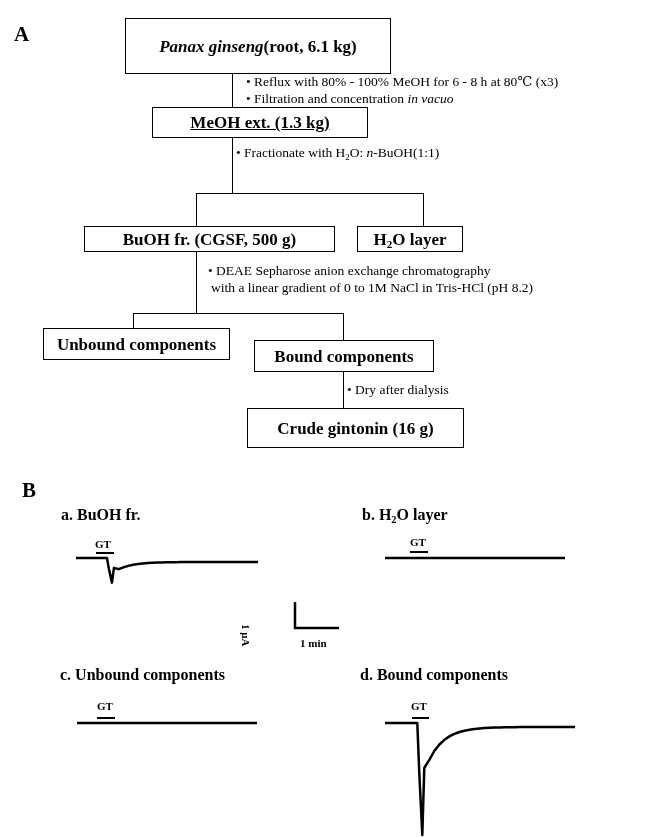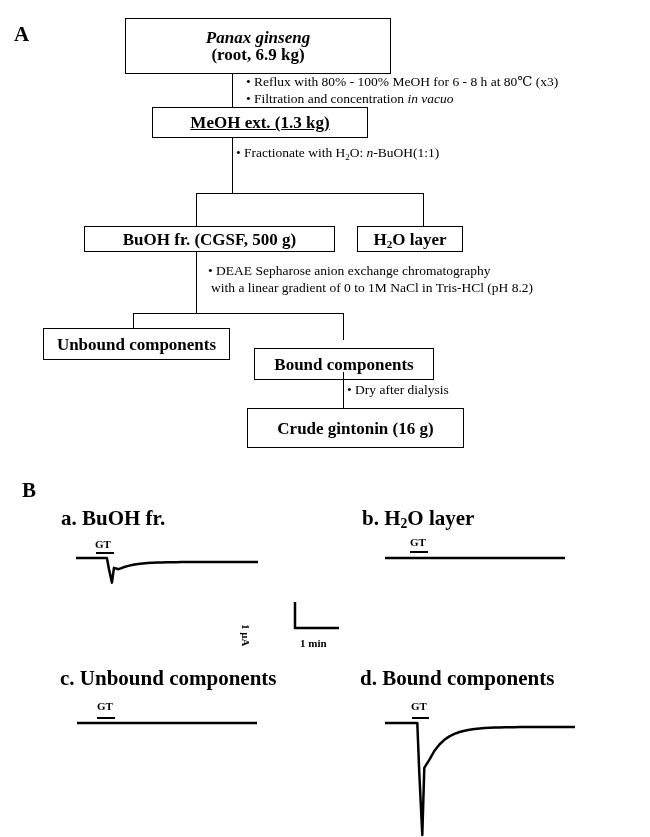--- a/index.html
+++ b/index.html
@@ -1,42 +1,42 @@
 <!DOCTYPE html>
 <html><head>
 <meta charset="utf-8">
 <style>
   html, body { margin:0; padding:0; background:#ffffff; }
   body { width:650px; height:837px; position:relative; overflow:hidden;
          font-family:"Liberation Serif", "DejaVu Serif", serif; color:#000; }
   .abs { position:absolute; }
   .panel-letter { font-weight:bold; font-size:21px; }
   .box { position:absolute; border:1.5px solid #000; box-sizing:border-box; background:#fff;
-         display:flex; flex-direction:column; align-items:center; justify-content:center;
+         display:flex; align-items:center; justify-content:center;
          font-weight:bold; font-size:17px; line-height:17px; white-space:nowrap; }
   .box .it { font-style:italic; }
   .vline { position:absolute; width:0; border-left:1.5px solid #000; }
   .hline { position:absolute; height:0; border-top:1.5px solid #000; }
   .note { position:absolute; font-size:13.5px; line-height:16px; white-space:nowrap; }
   .note i { font-style:italic; }
   .note sub, .box sub, .trace-title sub { font-size:65%; vertical-align:-3px; line-height:0; }
-  .trace-title { position:absolute; font-weight:bold; font-size:21px; white-space:nowrap; }
+  .trace-title { position:absolute; font-weight:bold; font-size:16px; white-space:nowrap; }
   .gt { position:absolute; font-weight:bold; font-size:11px; white-space:nowrap; text-align:center;font-family:Liberation Serif, serif; }
   .gt-bar { position:absolute; height:0; border-top:2.5px solid #000; }
   svg.trace { position:absolute; overflow:visible; }
   .scale-label { position:absolute; font-weight:bold; font-size:11px; white-space:nowrap; }
 </style>
 </head>
 <body>
 
 <div class="abs panel-letter" style="left:14px; top:22px;">A</div>
 
 <div class="box" style="left:125px; top:18px; width:266px; height:56px;">
   <span class="it">Panax ginseng</span>
-  <span>(root, 6.9 kg)</span>
+  <span>(root, 6.1 kg)</span>
 </div>
 <div class="vline" style="left:232px; top:74px; height:34px;"></div>
 <div class="note" style="left:246px; top:74px;">• Reflux with 80% - 100% MeOH for 6 - 8 h at 80℃ (x3)</div>
 <div class="note" style="left:246px; top:91px;">
   <span>• Filtration and concentration </span><i>in vacuo</i>
 </div>
 
 <div class="box" style="left:152px; top:107px; width:216px; height:31px;text-decoration:underline;">
   <span>MeOH ext. (1.3 kg)</span>
 </div>
@@ -57,21 +57,21 @@
 <div class="vline" style="left:196px; top:252px; height:62px;"></div>
 <div class="note" style="left:208px; top:263px;">• DEAE Sepharose anion exchange chromatography</div>
 <div class="note" style="left:211px; top:280px;">with a linear gradient of 0 to 1M NaCl in Tris-HCl (pH 8.2)</div>
 <div class="hline" style="left:133px; top:313px; width:211px;"></div>
 <div class="vline" style="left:133px; top:313px; height:27px;"></div>
 <div class="vline" style="left:343px; top:313px; height:27px;"></div>
 
 <div class="box" style="left:43px; top:328px; width:187px; height:32px;">
   <span>Unbound components</span>
 </div>
-<div class="box" style="left:254px; top:340px; width:180px; height:32px;margin-top:8px;">
+<div class="box" style="left:254px; top:340px; width:180px; height:32px;">
   <span>Bound components</span>
 </div>
 <div class="vline" style="left:343px; top:372px; height:36px;"></div>
 <div class="note" style="left:347px; top:382px;">• Dry  after dialysis</div>
 
 <div class="box" style="left:247px; top:408px; width:217px; height:40px;">
   <span>Crude gintonin (16 g)</span>
 </div>
 
 <div class="abs panel-letter" style="left:22px; top:478px;">B</div>

